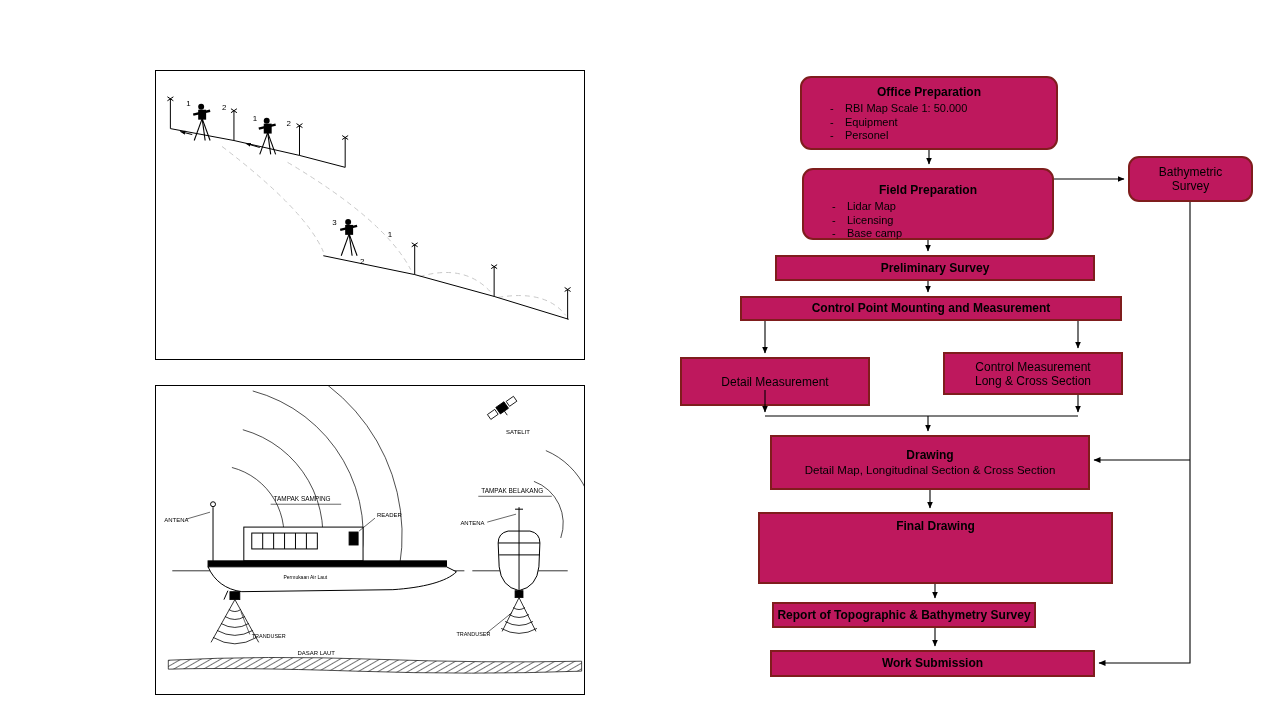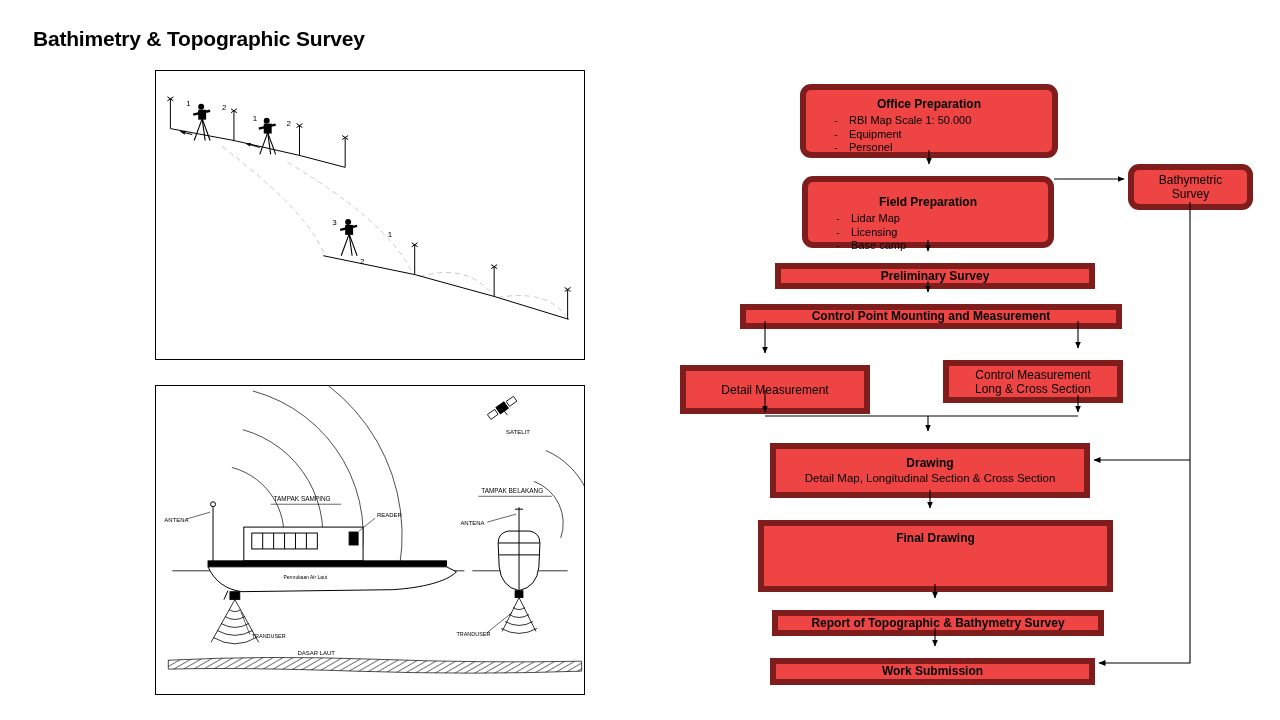--- a/index.html
+++ b/index.html
@@ -9,52 +9,51 @@
 
   .page-title { position:absolute; left:33px; top:27px; font-size:21px; font-weight:bold; letter-spacing:-0.2px; }
 
   .frame { position:absolute; border:1px solid #000; background:#fff; }
   .frame-top { left:155px; top:70px; width:430px; height:290px; }
   .frame-bottom { left:155px; top:385px; width:430px; height:310px; }
   .frame svg { display:block; }
 
   .connectors { position:absolute; left:0; top:0; pointer-events:none; }
 
-  .flow-node { position:absolute; border:6px solid #7f1d1d; background:#ef4444; font-size:12px; line-height:15px;margin-top:8px; }
+  .flow-node { position:absolute; border:2px solid #7f1d1d; background:#be185d; font-size:12px; line-height:15px; }
   .rounded { border-radius:11px; }
   .center { display:flex; flex-direction:column; align-items:center; justify-content:center; text-align:center; }
   .node-title { font-weight:bold; font-size:12px; text-align:center; line-height:15px; }
   .node-sub { font-size:11.5px; text-align:center; line-height:14px; }
 
   .bullets { list-style:none; margin-top:2px; font-size:11px; line-height:13.5px; }
   .bullets li { position:relative; padding-left:15px; }
   .bullets li::before { content:"-"; position:absolute; left:0; }
   .prep-list { margin-left:28px; }
   .final-list { margin-left:13px; font-size:11.5px; line-height:13.5px; }
 
   .node-office  { left:800px; top:76px;  width:258px; height:74px; padding-top:7px; }
   .node-field   { left:802px; top:168px; width:252px; height:72px; padding-top:13px; }
   .node-bathy   { left:1128px; top:156px; width:125px; height:46px; }
   .node-prelim  { left:775px; top:255px; width:320px; height:26px; }
   .node-control { left:740px; top:296px; width:382px; height:25px; }
   .node-detail  { left:680px; top:357px; width:190px; height:49px; }
   .node-profile { left:943px; top:352px; width:180px; height:43px; line-height:16px; }
   .node-drawing { left:770px; top:435px; width:320px; height:55px; }
   .node-final   { left:758px; top:512px; width:355px; height:72px; padding-top:5px; }
-  .node-report  { left:772px; top:602px; width:332px; height:26px; }
+  .node-report  { left:772px; top:602px; width:264px; height:26px; }
   .node-work    { left:770px; top:650px; width:325px; height:27px; }
 
   text { font-family:"Liberation Sans", sans-serif; }
 </style>
 </head>
 <body>
 
 <div class="slide">
 
-  <h1 class="page-title">Bathimetry &amp; Topographic Survey</h1>
 
   <div class="frame frame-top">
     <svg viewBox="0 0 430 290" width="428" height="288">
       <defs>
         <marker id="tah" markerWidth="7" markerHeight="6" refX="5" refY="2" orient="auto" markerUnits="userSpaceOnUse">
           <path d="M0,0 L5,2 L0,4 Z" fill="#000"></path>
         </marker>
         <g id="pole" stroke="#000" stroke-width="1">
           <line x1="0" y1="0" x2="0" y2="30"></line>
           <line x1="-3" y1="2" x2="3" y2="-2"></line>

